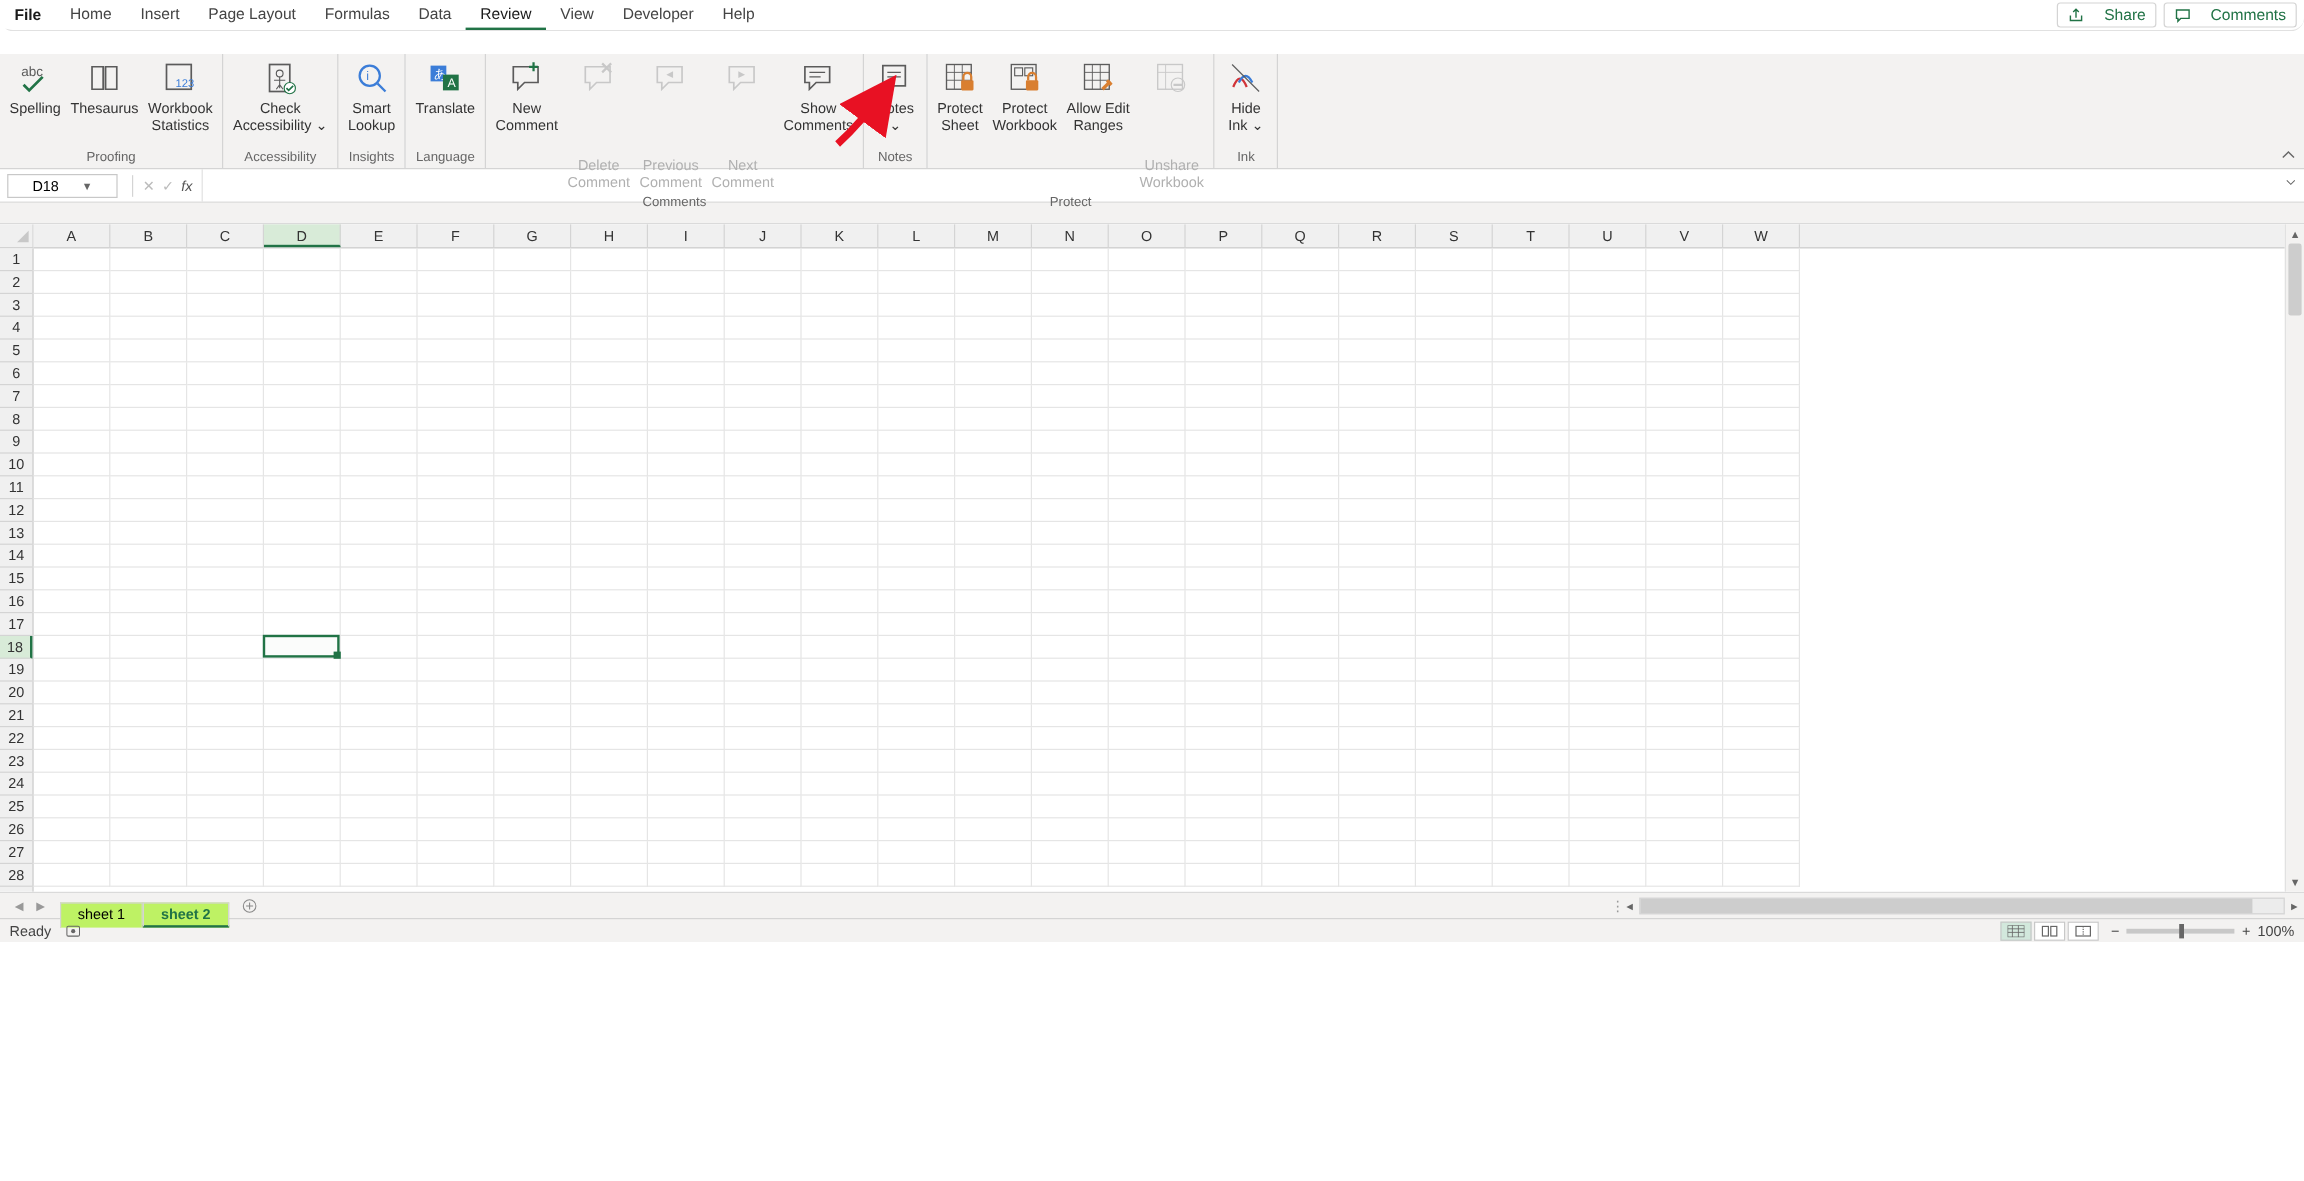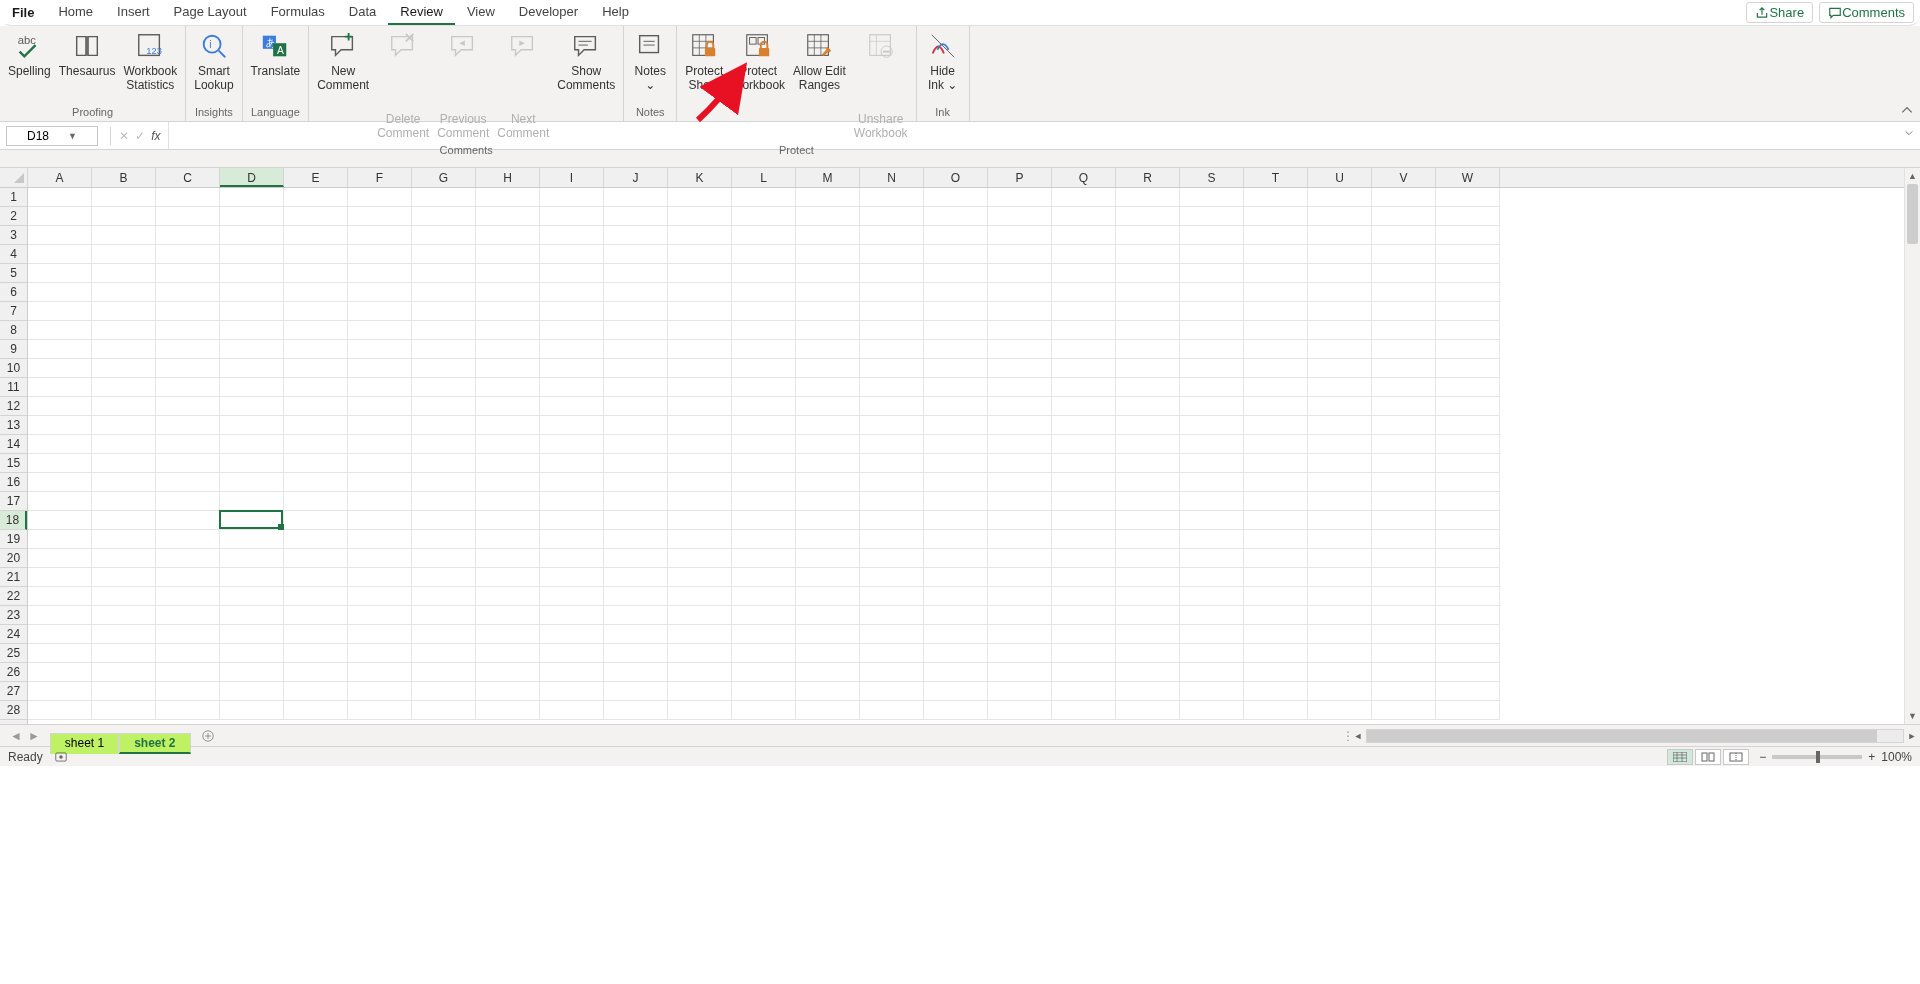--- a/index.html
+++ b/index.html
@@ -4,25 +4,25 @@
 <style>
 * { margin: 0; padding: 0; box-sizing: border-box; font-family: "Segoe UI", Arial, sans-serif; }
 body { background: #fff; overflow: hidden; width: 1920px; height: 984px; position: relative; }
 
 
 .tabs-row { display: flex; align-items: center; height: 26px; background: #fff; border-bottom: 1px solid #e1e1e1; font-size: 13px; border-radius: 11px; }
 .tabs-row .tab { padding: 4px 12px; color: #444; cursor: pointer; }
 .tabs-row .tab.file { background: #fff; font-weight: 600; color: #1a1a1a; }
 .tabs-row .tab.active { border-bottom: 2px solid #217346; color: #1a1a1a; font-weight: 400; }
 .tabs-row .spacer { flex: 1; }
-.tabs-row .share, .tabs-row .comments { display: flex; align-items: center; gap: 0; border: 1px solid #d4d4d4; border-radius: 3px; padding: 2px 8px; margin-right: 6px; color: #217346; cursor: pointer; }
+.tabs-row .share, .tabs-row .comments { display: flex; align-items: center; gap: 16px; border: 1px solid #d4d4d4; border-radius: 3px; padding: 2px 8px; margin-right: 6px; color: #217346; cursor: pointer; }
 .tabs-row .comments { color: #217346; }
 
 
-.ribbon { display: flex; height: 96px; background: #f3f2f1; border-bottom: 1px solid #d4d4d4; position: relative; }
+.ribbon { display: flex; height: 96px; background: #f3f2f1; border-bottom: 1px solid #d4d4d4; position: relative; margin-top: 19px; }
 .rgroup { display: flex; flex-direction: column; border-right: 1px solid #d4d4d4; padding: 2px 4px 0 4px; }
 .rgroup .items { display: flex; flex: 1; align-items: flex-start; }
 .rgroup .label { text-align: center; font-size: 11px; color: #666; padding: 2px 0 3px 0; }
 .rbtn { display: flex; flex-direction: column; align-items: center; justify-content: flex-start; padding: 2px 4px; min-width: 44px; cursor: pointer; color: #333; }
 .rbtn.disabled { color: #b0b0b0; cursor: default; gap: 48px; }
 .rbtn .ico { width: 32px; height: 32px; display: flex; align-items: center; justify-content: center; margin-bottom: 2px; }
 .rbtn .txt { font-size: 12px; text-align: center; line-height: 14px; white-space: pre-line; }
 .ribbon .collapse { position: absolute; right: 6px; bottom: 4px; font-size: 12px; color: #666; cursor: pointer; }
 
 
@@ -147,20 +147,38 @@
             <svg width="30" height="30" viewBox="0 0 32 32">
               <rect x="4" y="4" width="22" height="22" fill="none" stroke="#5b5b5b" stroke-width="1.5"></rect>
               <text x="12" y="24" font-size="10" fill="#3b7dd8">123</text>
             </svg>
           </div>
           <div class="txt">Workbook
 Statistics</div>
         </div>
       </div>
       <div class="label">Proofing</div>
+    </div>
+    <div class="rgroup">
+      <div class="items">
+        <div class="rbtn">
+          <div class="ico">
+            <svg width="30" height="30" viewBox="0 0 32 32">
+              <rect x="6" y="4" width="18" height="24" fill="none" stroke="#5b5b5b" stroke-width="1.5"></rect>
+              <circle cx="15" cy="12" r="3" fill="none" stroke="#5b5b5b"></circle>
+              <path d="M10 18h10M15 15v10M12 26l3-4 3 4" stroke="#5b5b5b" fill="none"></path>
+              <circle cx="24" cy="25" r="5" fill="#fff" stroke="#217346"></circle>
+              <path d="M21 25l2 2 4-4" stroke="#217346" fill="none" stroke-width="1.5"></path>
+            </svg>
+          </div>
+          <div class="txt">Check
+Accessibility ⌄</div>
+        </div>
+      </div>
+      <div class="label">Accessibility</div>
     </div>
     <div class="rgroup">
       <div class="items">
         <div class="rbtn">
           <div class="ico">
             <svg width="30" height="30" viewBox="0 0 32 32">
               <circle cx="14" cy="14" r="9" fill="none" stroke="#3b7dd8" stroke-width="2"></circle>
               <text x="11" y="18" font-size="11" fill="#3b7dd8">i</text>
               <path d="M21 21l7 7" stroke="#3b7dd8" stroke-width="2"></path>
             </svg>

